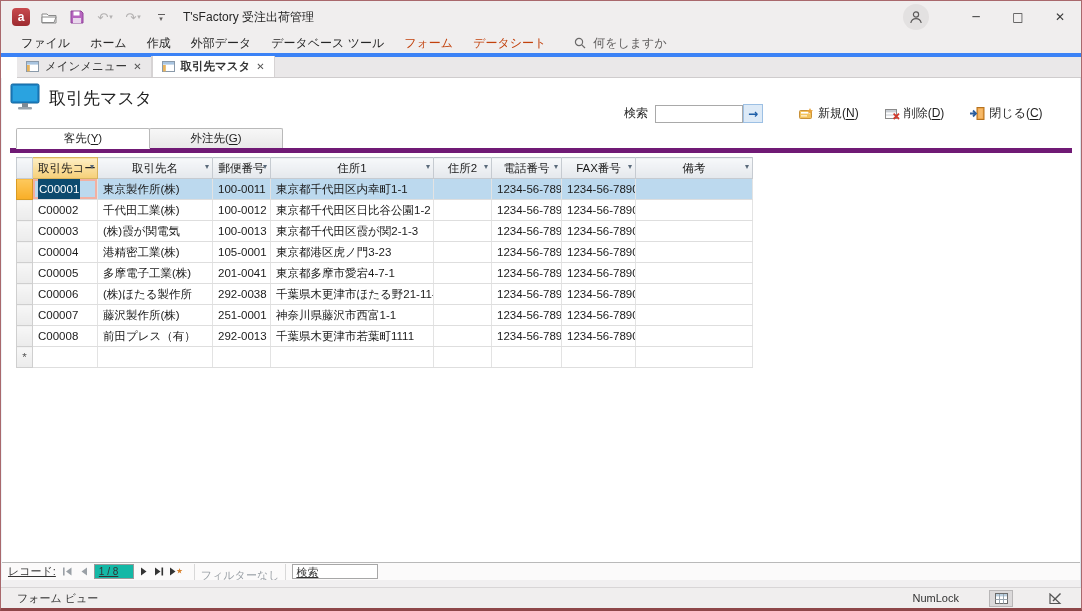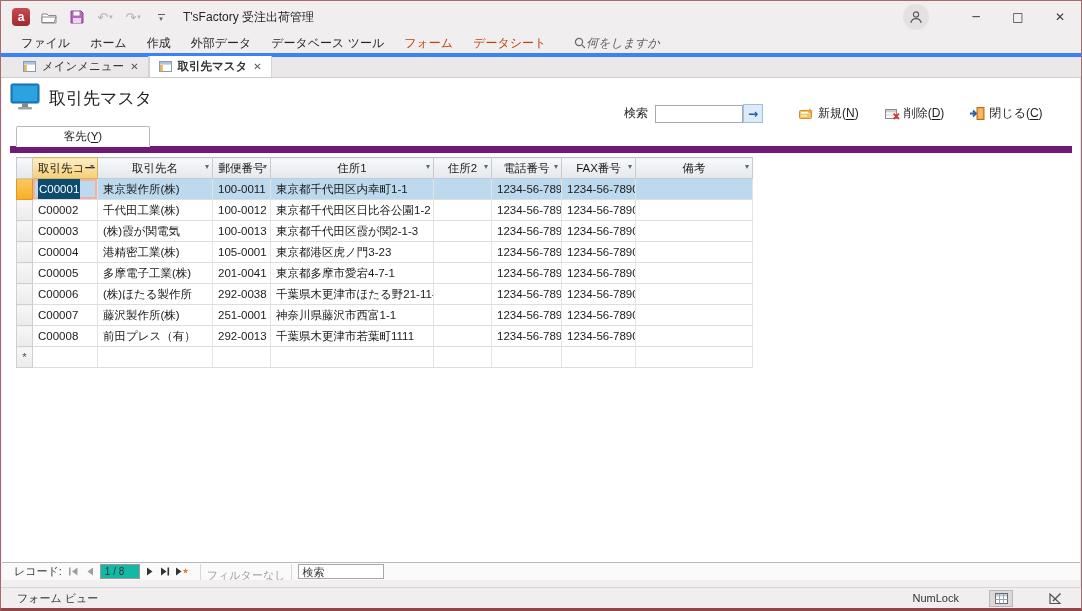--- a/index.html
+++ b/index.html
@@ -24,45 +24,45 @@
   .titlebar-right{ margin-left:auto; display:flex; align-items:center; height:100%; }
   .account-btn{ width:26px; height:26px; border-radius:50%; background:#e3e1e1; display:flex;
     align-items:center; justify-content:center; margin-right:26px; }
   .win-btn{ width:42px; height:32px; display:flex; align-items:center; justify-content:center;
     font-size:12px; color:#3a3a3a; font-family:"DejaVu Sans",sans-serif; }
   
   .ribbonbar{ height:24px; background:#f0eeee; display:flex; align-items:center; flex:none;
     padding-left:10px; border-bottom:4px solid #3b82f6; }
   .rtab{ font-size:12px; color:#262626; padding:3px 10px; }
   .rtab.ctx{ color:#c2410c; }
-  .ribbon-search{ display:flex; align-items:center; margin-left:18px; color:#5f5d5d; font-size:12px;font-style:italic; }
+  .ribbon-search{ display:flex; align-items:center; gap:7px; margin-left:18px; color:#5f5d5d; font-size:12px; }
   
   .docstrip{ height:21px; background:#eae8e9; display:flex; align-items:flex-end; flex:none;
-    border-bottom:1px solid #cfcccd; padding-left:13px; }
+    border-bottom:1px solid #cfcccd; padding-left:0;margin-left:16px; }
   .doctab{ height:21px; display:flex; align-items:center; gap:6px; padding:0 9px; font-size:11.5px;
     color:#333; border-right:1px solid #d6d3d4; }
   .doctab.active{ background:#fff; font-weight:bold; border-left:1px solid #d6d3d4; }
   .doctab .x{ color:#555; font-size:10px; font-family:"DejaVu Sans",sans-serif; }
   
   .form-area{ flex:1; background:#fff; display:flex; flex-direction:column; position:relative;
     border-left:1px solid #eef2f6; border-right:1px solid #dce6ee; }
   .form-header{ height:54px; position:relative; flex:none; }
   .form-title-wrap{ position:absolute; left:8px; top:5px; display:flex; align-items:flex-start; gap:9px; }
   .form-title{ font-size:17px; color:#1f1f1f; padding-top:4px; }
   .form-controls{ position:absolute; left:622px; top:26px; display:flex; align-items:center; font-size:12px; }
   .search-label{ color:#1f1f1f; }
   .form-search-input{ width:88px; height:18px; border:1px solid #a9a9a9; margin-left:7px; font-size:12px; padding:0 3px; }
   .go-btn{ width:20px; height:19px; background:#ddeaf7; border:1px solid #9dc0e4; display:flex;
     align-items:center; justify-content:center; color:#1f5fa8; font-weight:bold; font-size:12px;
     font-family:"DejaVu Sans",sans-serif; }
   .cmd-btn{ display:flex; align-items:center; gap:4px; font-size:12px; color:#1f1f1f; background:transparent; border:none; }
   .cmd-btn u{ text-underline-offset:2px; }
   .btn-new{ margin-left:36px; } .btn-del{ margin-left:26px; } .btn-close{ margin-left:26px;justify-content:space-between; }
   
-  .tabstrip{ flex:none; display:flex; align-items:flex-end; margin:0 8px 0 8px; border-bottom:7px solid #701a75; height:21px; }
+  .tabstrip{ flex:none; display:flex; align-items:flex-end; margin:0 8px 0 8px; border-bottom:5px solid #701a75; height:21px; }
   .ptab{ width:134px; height:20px; display:flex; align-items:center; justify-content:center; font-size:11.5px;
     color:#1f1f1f; background:linear-gradient(#f7f7f7,#e9e9e9); border:1px solid #b9b9b9; border-bottom:none;
     border-radius:2px 2px 0 0; margin-right:-1px; }
   .ptab:first-child{ margin-left:6px; }
   .ptab.active{ background:#fff; height:21px; margin-bottom:-1px; border-bottom:1px solid #fff; }
   .ptab u{ text-underline-offset:2px; }
   
   .table-wrap{ margin:4px 0 0 14px; flex:none; }
   table.sheet{ border-collapse:collapse; table-layout:fixed; width:736px; font-size:11.5px; color:#1a1a1a; }
   table.sheet th, table.sheet td{ height:21px; padding:0 5px; white-space:nowrap; overflow:hidden; }
@@ -74,21 +74,21 @@
   td.rowsel{ background:linear-gradient(#f7f7f7,#ebebeb); border:1px solid #cfcfcf; text-align:center; color:#555; padding:0; }
   td.rowsel.current{ background:linear-gradient(#fdc95d,#f9ae26); border-color:#d99b23; }
   td.cell{ border-right:1px solid #e3e3e3; border-bottom:1px solid #dedede; background:#fff; }
   tr.selected td.cell{ background:#bcd9ee; }
   td.cell.editing{ background:#fff; box-shadow:inset 0 0 0 2px #f2b0a2; }
   td.cell.num{ text-align:right; }
   .seltext{ background:#0c4a6e; color:#fff; padding:8px 1px; }
   table.sheet{ border-right:1px solid #c9c9c9; border-bottom:1px solid #c9c9c9; }
   
   .navbar{ margin-top:auto; flex:none; height:18px; border-top:1px solid #b9b9b9; background:#fbfafa;
-    display:flex; align-items:center; font-size:11px; color:#333; padding-left:12px; }
+    display:flex; align-items:center; font-size:11px; color:#333; padding-left:6px;text-decoration:underline; }
   .nav-label{ margin-right:4px; }
   .nav-btn{ width:16px; height:14px; display:flex; align-items:center; justify-content:center; }
   .nav-pos{ width:40px; height:15px; background:#14b8a6; border:1px solid #9a9a9a; font-size:10px;
     display:flex; align-items:center; padding-left:4px; margin:0 2px; }
   .nav-filter{ display:flex; align-items:center; gap:4px; color:#9aa0a6; margin-left:10px; padding:0 6px;
     border-left:1px solid #d8d8d8; border-right:1px solid #d8d8d8; height:16px;flex-direction:column; }
   .nav-search{ width:86px; height:15px; border:1px solid #a7a7a7; font-size:11px; padding:0 3px; margin-left:6px; background:#fff; }
   .nav-search::placeholder{ color:#333; opacity:1; }
   .form-gap{ flex:none; height:7px; background:#f1eff0; }
   
@@ -236,20 +236,23 @@
             </svg>
           <span><span>閉じる</span>(<u>C</u>)</span>
         </button>
       </div>
     </div>
 
     <div class="tabstrip">
       <div class="ptab active">
           <span><span>客先</span>(<u>Y</u>)</span>
         </div>
+      <div class="ptab">
+          <span><span>外注先</span>(<u>G</u>)</span>
+        </div>
     </div>
 
     <div class="table-wrap">
       <table class="sheet">
         <colgroup>
             <col style="width: 16px;">
             <col style="width: 65px;">
             <col style="width: 115px;">
             <col style="width: 58px;">
             <col style="width: 163px;">

